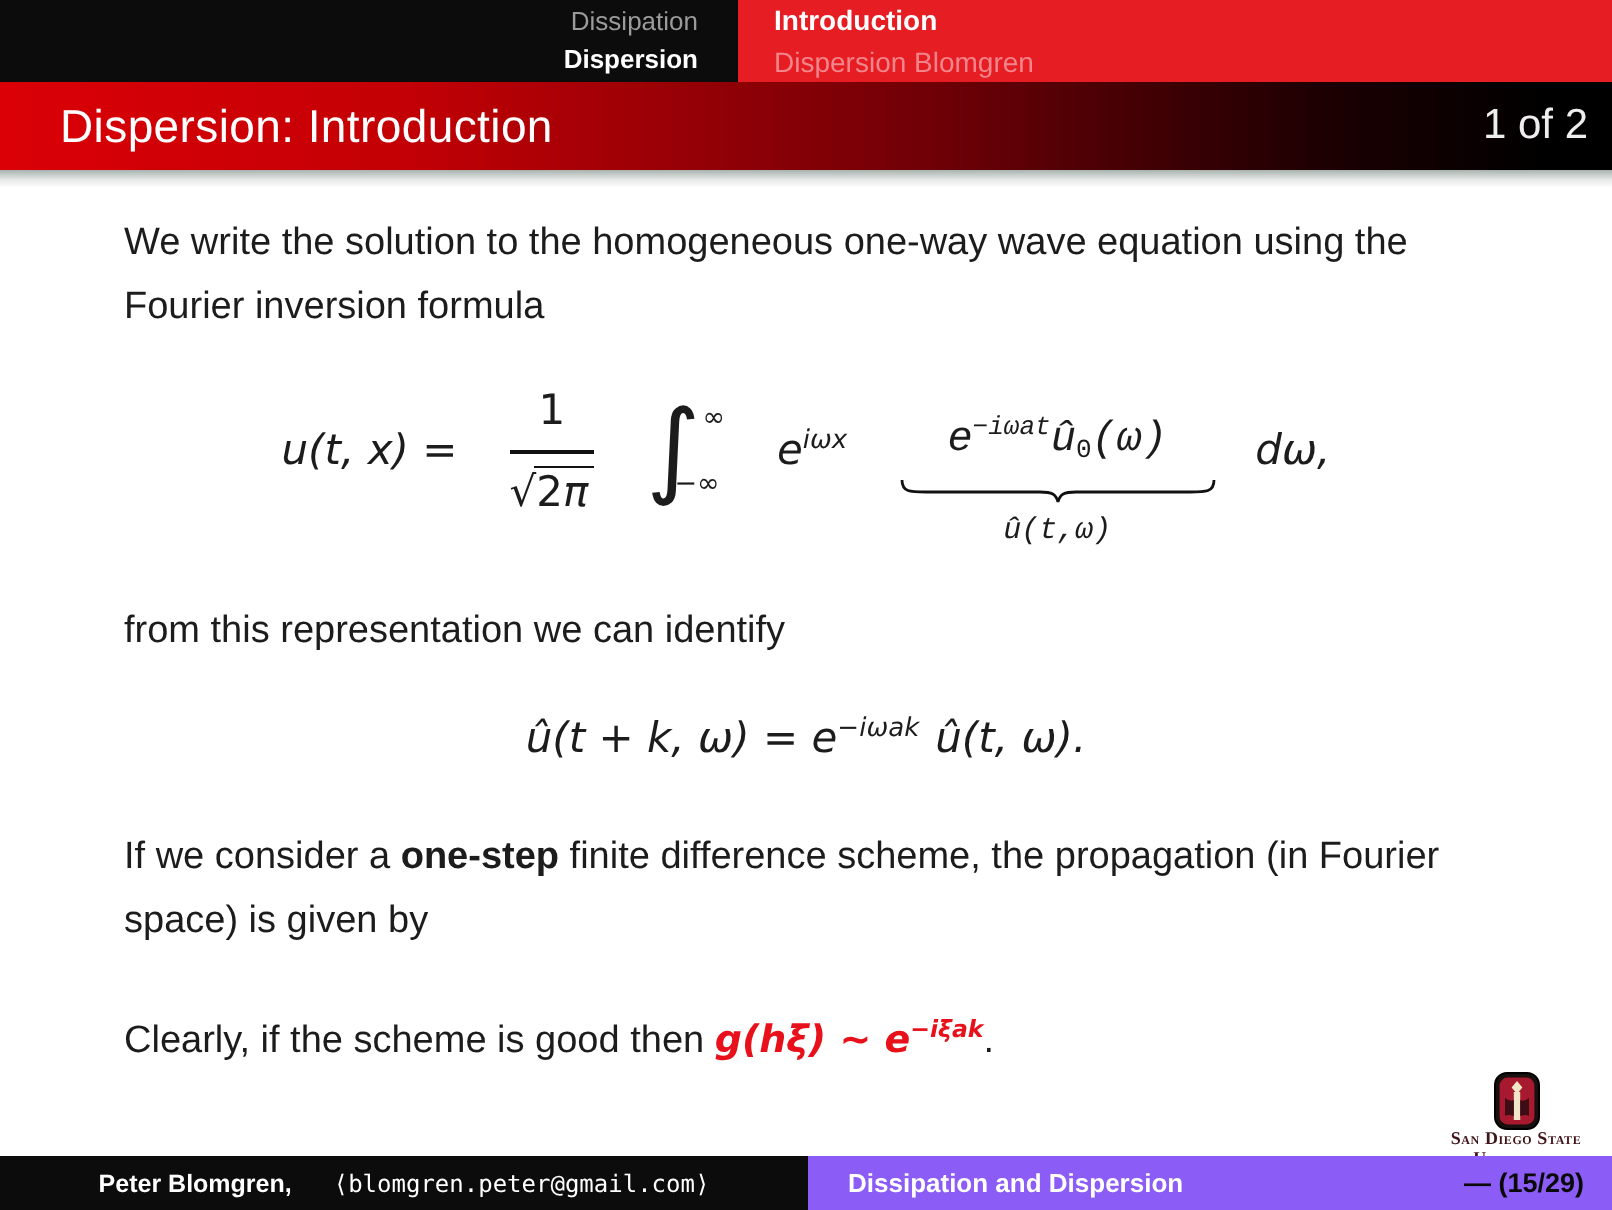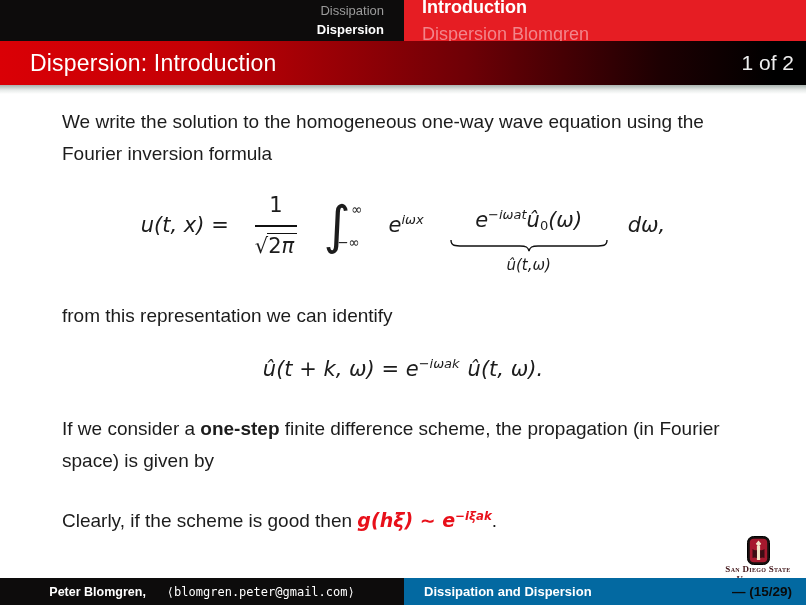--- a/index.html
+++ b/index.html
@@ -1,24 +1,24 @@
 <!DOCTYPE html>
 <html><head>
 <meta charset="utf-8">
 <style>
   html,body{margin:0;padding:0;background:#888;}
   .slide{position:relative;width:806px;height:605px;background:#ffffff;overflow:hidden;
          font-family:"Liberation Sans",sans-serif;color:#1c1c1c;}
 
   
   .nav{position:absolute;top:0;left:0;width:806px;height:41px;display:flex;}
-  .nav-left{width:404px;background:#0d0c0c;display:flex;flex-direction:column;justify-content:center;
+  .nav-left{width:369px;background:#0d0c0c;display:flex;flex-direction:column;justify-content:center;
             align-items:flex-end;padding-right:20px;box-sizing:border-box;font-size:13px;line-height:1.45;}
   .nav-right{flex:1;background:#e61d23;display:flex;flex-direction:column;justify-content:center;
-             align-items:flex-start;padding-left:18px;box-sizing:border-box;font-size:18px;line-height:1.45;}
+             align-items:flex-start;padding-left:18px;box-sizing:border-box;font-size:14px;line-height:1.45;}
   .nav-dim{color:#9b9b9b;}
   .nav-cur{color:#ffffff;font-weight:700;}
   .nav-sub{color:#f2858b;}
 
   
   .titlebar{position:absolute;top:41px;left:0;width:806px;height:44px;
             background:linear-gradient(90deg,#da0006 0%,#c30005 25%,#6e0006 58%,#1d0002 82%,#000 96%);
             display:flex;align-items:center;}
   .titlebar .title{color:#fff;font-size:23px;padding-left:30px;letter-spacing:.2px;}
   .titlebar .page{margin-left:auto;color:#eee;font-size:21px;padding-right:12px;}
@@ -46,41 +46,41 @@
   .rad{font-size:21px;font-style:normal;margin-right:-1px;}
   .radand{border-top:1.6px solid #111;padding:0 3px 0 1px;}
   .up{font-style:normal;}
   .intgroup{display:inline-flex;align-items:center;margin:0 4px 0 2px;}
   .int{font-size:52px;line-height:0.95;font-style:normal;}
   .limits{display:inline-flex;flex-direction:column;justify-content:space-between;height:56px;
           font-size:13.5px;font-style:normal;margin-left:1px;}
   .lim-dn{margin-left:-14px;}
   .term{margin:0 6px;}
   .bracegroup{display:inline-flex;flex-direction:column;align-items:center;
-              transform:translateY(15px);margin:0 4px;}
+              transform:translateY(15px);margin:0 4px;font-family:Liberation Mono, monospace;}
   .underbrace{display:block;margin-top:1px;}
   .bg-label{font-size:15px;margin-top:1px;}
   .gap{display:inline-block;width:8px;}
 
   .redmath{color:#e8101a;font-weight:700;font-style:italic;font-family:"DejaVu Sans",sans-serif;}
   .redmath .sup{font-weight:700;}
 
   
   .logo{position:absolute;right:5px;bottom:20px;width:86px;display:flex;flex-direction:column;
         align-items:center;}
   .logo-text{font-family:"Liberation Serif",serif;font-variant:small-caps;font-weight:700;
              color:#401418;font-size:9px;line-height:1.1;letter-spacing:.3px;text-align:center;}
 
   
   .footer{position:absolute;bottom:0;left:0;width:806px;height:27px;display:flex;}
   .footer-left{width:404px;background:#0d0c0c;color:#fff;display:flex;align-items:center;
                justify-content:center;font-size:12.5px;box-sizing:border-box;}
   .footer-left .author{font-weight:700;}
   .footer-left .email{font-family:"DejaVu Sans Mono","DejaVu Sans",monospace;margin-left:21px;font-size:12px;}
-  .footer-right{flex:1;background:#0369a1;display:flex;align-items:center;box-sizing:border-box;
+  .footer-right{flex:1;background:#8b5cf6;display:flex;align-items:center;box-sizing:border-box;
                 padding:0 14px 0 20px;}
   .footer-right .doc-title{color:#fff;font-weight:700;font-size:13px;}
   .footer-right .pages{margin-left:auto;color:#0a0a0a;font-weight:700;font-size:13.5px;}
 </style>
 </head>
 <body>
 
 <div class="slide">
 
   <div class="nav">

